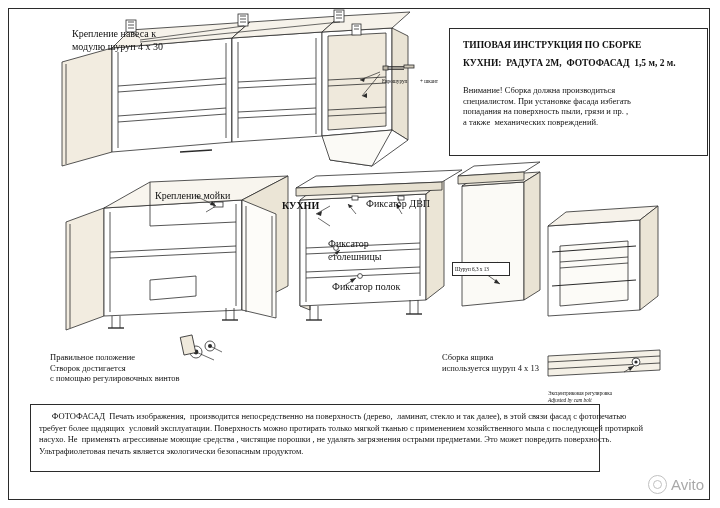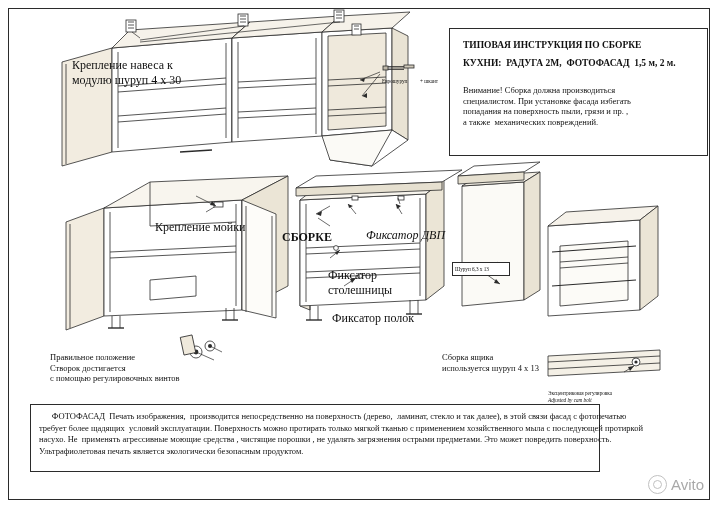--- a/index.html
+++ b/index.html
@@ -27,21 +27,21 @@
     background:#fff;
   }
   .txt{
     position:absolute;
     font-family:"Liberation Serif", serif;
     color:#111;
     white-space:pre-wrap;
     line-height:1.25;
   }
   .tiny{font-size:5.2px;}
-  .sm{font-size:12px;margin-top:30px;}
+  .sm{font-size:10px;}
   .md{font-size:8.5px;}
   .lg{font-size:9.5px;font-weight:bold;}
   .bold{font-weight:bold;}
   svg{position:absolute;left:0;top:0;}
   .wm{
     position:absolute;right:16px;bottom:14px;
     display:flex;align-items:center;gap:4px;
     color:#9a9a9a;font-family:"Liberation Sans",sans-serif;font-size:15px;
     opacity:.85;
   }
@@ -262,22 +262,22 @@
 
     </g>
   </svg>
 
   <div class="txt sm" style="left:72px;top:28px;width:110px;">Крепление навеса к
 модулю шуруп 4 х 30</div>
   <div class="txt tiny" style="left:382px;top:78px;">Еврошуруп</div>
   <div class="txt tiny" style="left:420px;top:78px;">+ шкант</div>
 
   <div class="txt sm" style="left:155px;top:190px;">Крепление мойки</div>
-  <div class="txt sm bold" style="left:282px;top:200px;">СБОРКЕ</div>
-  <div class="txt sm" style="left:366px;top:198px;font-style:italic;">Фиксатор ДВП</div>
+  <div class="txt sm bold" style="left:282px;top:200px;">КУХНИ</div>
+  <div class="txt sm" style="left:366px;top:198px;">Фиксатор ДВП</div>
   <div class="txt sm" style="left:328px;top:238px;width:64px;">Фиксатор
 столешницы</div>
   <div class="txt sm" style="left:332px;top:281px;">Фиксатор полок</div>
 
   <div class="box" style="left:452px;top:262px;width:58px;height:14px;"></div>
   <div class="txt tiny" style="left:455px;top:266px;">Шуруп 6,3 х 13</div>
 
   <div class="txt md" style="left:50px;top:352px;width:170px;">Правильное положение
 Створок достигается
 с помощью регулировочных винтов</div>

